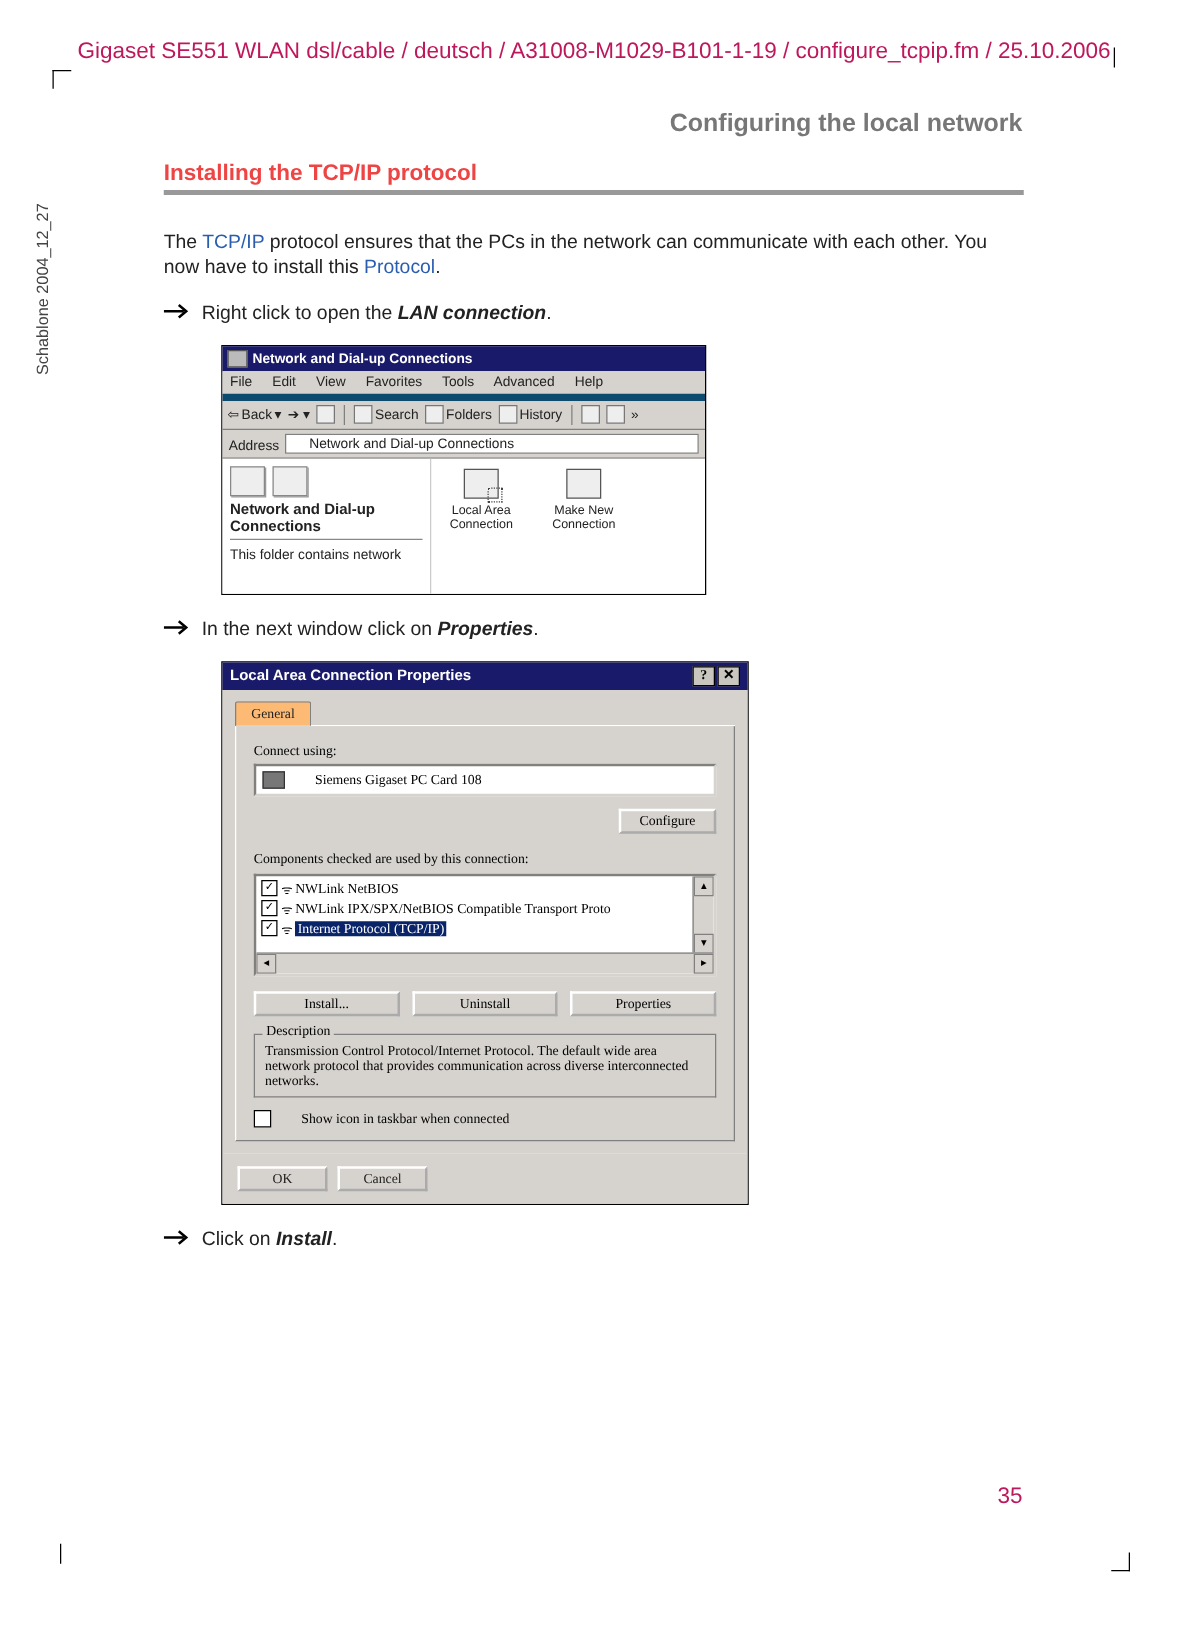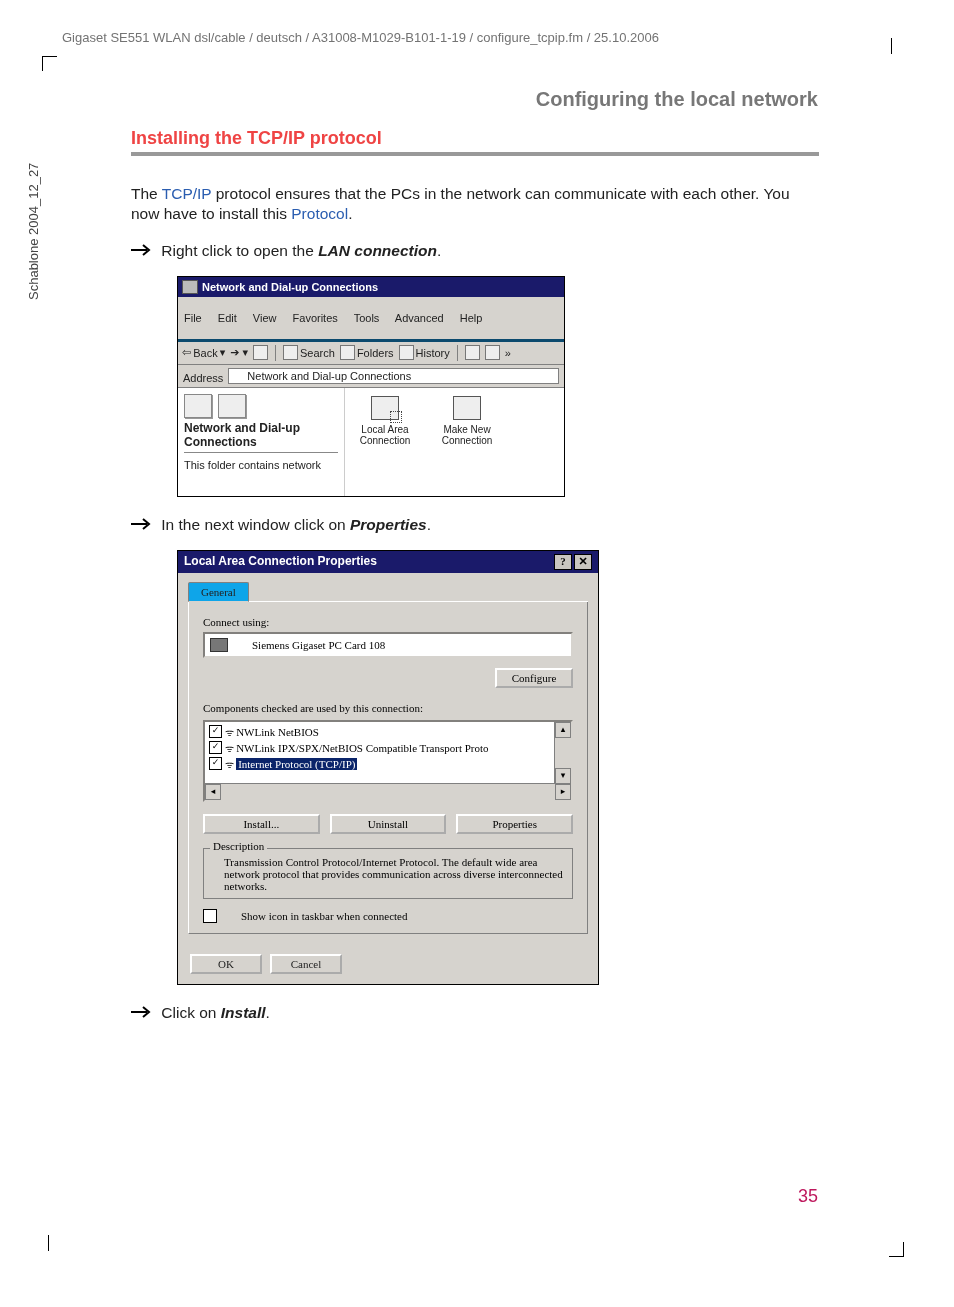--- a/index.html
+++ b/index.html
@@ -1,38 +1,38 @@
 <!DOCTYPE html>
 <html><head>
 <meta charset="utf-8">
 <style>
   body{margin:0;background:#fff;color:#333;font-family:Arial,Helvetica,sans-serif;width:954px;height:1307px;position:relative}
   .crop-tl{position:absolute;left:42px;top:56px;width:14px;height:14px;border-top:1px solid #000;border-left:1px solid #000}
   .crop-tr{position:absolute;right:62px;top:38px;width:1px;height:16px;background:#000}
   .crop-bl{position:absolute;left:48px;bottom:56px;width:1px;height:16px;background:#000}
   .crop-br{position:absolute;right:50px;bottom:50px;width:14px;height:14px;border-bottom:1px solid #000;border-right:1px solid #000}
-  .header-path{position:absolute;top:30px;left:62px;font-size:13px;color:#737373}
+  .header-path{position:absolute;top:30px;left:62px;font-size:18px;color:#be185d}
   .side-text{position:absolute;left:26px;top:300px;transform:rotate(-90deg);transform-origin:left top;font-size:13px;color:#444}
   .chapter{position:absolute;top:88px;right:136px;font-size:20px;font-weight:bold;color:#777}
   .section-title{position:absolute;top:128px;left:131px;font-size:18px;font-weight:bold;color:#ef4444}
   .hr{position:absolute;top:152px;left:131px;width:688px;height:4px;background:#999}
   .body{position:absolute;top:168px;left:131px;width:688px;font-size:15.5px;line-height:1.35;color:#222}
   .linklike{color:#2a5db0}
   .arrow{display:inline-block;width:26px;vertical-align:top}
   .arrow svg{width:24px;height:12px}
   .step{margin:12px 0 10px 0}
   .step .txt{display:inline-block;width:650px;vertical-align:top}
   .bold{font-weight:bold;font-style:italic}
   .fig{border:1px solid #000;margin:14px 0 18px 46px}
   .fig1{width:386px}
   .fig2{width:420px}
   
   .ex-title{background:#1a1a6a;color:#fff;font:bold 11px Tahoma,Arial;padding:3px 4px;display:flex;align-items:center;gap:4px}
   .ex-title .ico{width:14px;height:12px;background:#bbb;border:1px solid #555}
-  .ex-menu{background:#d6d3ce;font:11px Tahoma,Arial;padding:15px 6px;border-bottom:3px solid #0c4a6e}
+  .ex-menu{background:#d6d3ce;font:11px Tahoma,Arial;padding:3px 6px;border-bottom:6px solid #0c4a6e}
   .ex-menu span{margin-right:13px}
   .ex-tb{background:#d6d3ce;font:11px Tahoma,Arial;padding:3px 4px;border-bottom:1px solid #808080;display:flex;align-items:center;gap:5px}
   .ex-tb .sep{width:1px;height:16px;background:#808080;margin:0 2px}
   .ex-tb .btn{display:inline-flex;align-items:center;gap:2px}
   .ex-tb .glyph{width:13px;height:13px;border:1px solid #777;background:#eee}
   .ex-addr{background:#d6d3ce;font:11px Tahoma,Arial;padding:3px 5px;border-bottom:1px solid #808080;display:flex;align-items:flex-end;gap:5px}
   .ex-addr .field{background:#fff;border:1px solid #808080;flex:1;padding:1px 3px;display:flex;align-items:center;gap:3px}
   .ex-body{background:#fff;display:flex;height:108px}
   .ex-body .left{width:154px;border-right:1px solid #ccc;padding:6px;font:11px Tahoma,Arial}
   .ex-body .left .boxes{display:flex;gap:6px;margin-bottom:4px}
@@ -42,42 +42,42 @@
   .ex-body .right{flex:1;display:flex;gap:22px;padding:8px 10px;font:10px Tahoma,Arial}
   .ex-body .right .item{text-align:center;width:60px}
   .ex-body .right .item .ic{width:26px;height:22px;border:1px solid #555;margin:0 auto 4px;background:#eee;position:relative}
   .ex-body .right .item .ic.b::after{content:"";position:absolute;right:-4px;bottom:-4px;width:10px;height:10px;border:1px dotted #444}
   
   .dlg-title{background:#1a1a6a;color:#fff;font:bold 12px Tahoma,Arial;padding:3px 6px;display:flex;}
   .dlg-title .tbtns{margin-left:auto;display:flex;gap:2px}
   .dlg-title .tbtn{width:16px;height:14px;background:#c9c6c0;border:1px solid #000;color:#000;font:bold 11px/12px Tahoma;text-align:center}
   .dlg-body{background:#d6d3ce;padding:8px 10px 10px 10px}
   .tabrow{display:flex;border-bottom:1px solid #fff}
-  .tab{background:#0ea5e9;border:1px solid #808080;border-bottom:1px solid #d6d3ce;padding:3px 12px;font:11px Tahoma;border-radius:2px 2px 0 0;position:relative;top:1px}
+  .tab{background:#fdba74;border:1px solid #808080;border-bottom:1px solid #d6d3ce;padding:3px 12px;font:11px Tahoma;border-radius:2px 2px 0 0;position:relative;top:1px}
   .panel{border:1px solid #fff;border-top:none;border-left-color:#fff;border-bottom-color:#808080;border-right-color:#808080;background:#d6d3ce;padding:14px 14px 10px 14px;font:11px Tahoma;color:#000}
   .lbl{font:11px Tahoma;margin-bottom:4px}
   .cardbox{background:#fff;border:2px inset #d6d3ce;padding:4px 5px;display:flex;align-items:center;gap:24px}
   .cardbox .ci{width:16px;height:12px;background:#777;border:1px solid #333}
   .btnw{background:#d6d3ce;border:2px outset #fff;padding:2px 0;font:11px Tahoma;text-align:center}
   .cfg{width:74px;float:right;margin-top:10px}
   .clear{clear:both}
   .compbox{background:#fff;border:2px inset #d6d3ce;margin-top:6px;height:78px;position:relative;overflow:hidden}
   .comp-list{font:11px Tahoma;padding:2px 2px}
   .comp-row{display:flex;align-items:center;gap:3px;padding:0 2px;height:16px}
   .comp-row .cb{width:11px;height:11px;border:1px solid #000;background:#fff;font:9px/9px Arial;text-align:center}
   .comp-row .pi{font-size:10px;letter-spacing:-1px}
   .comp-row.sel .t{background:#0a246a;color:#fff;padding:0 2px}
   .compbox .vbar{position:absolute;right:0;top:0;width:16px;height:62px;background:#d6d3ce;border-left:1px solid #808080}
   .compbox .vbar .ar{width:14px;height:14px;background:#d6d3ce;border:1px solid #808080;margin:0 auto;font:9px/12px Arial;text-align:center}
   .compbox .hbar{position:absolute;left:0;right:0;bottom:0;height:16px;background:#d6d3ce;border-top:1px solid #808080;display:flex}
   .compbox .hbar .ar{width:14px;height:14px;background:#d6d3ce;border:1px solid #808080;font:9px/12px Arial;text-align:center}
   .compbox .hbar .sp{flex:1}
   .btnrow{display:flex;gap:10px;margin-top:12px}
   .btnrow .btnw{flex:1}
-  .grp{border:1px solid #808080;border-top:none;margin-top:14px;padding:8px 8px 6px 20px;position:relative}
+  .grp{border:1px solid #808080;border-top:none;margin-top:14px;padding:8px 8px 6px 8px;position:relative}
   .grp .gt{position:absolute;top:-8px;left:6px;background:#d6d3ce;padding:0 3px;font:11px Tahoma}
   .grp::before{content:"";position:absolute;top:0;left:0;right:0;height:1px;background:#808080}
   .chk{display:flex;align-items:center;gap:24px;margin-top:10px;font:11px Tahoma}
   .chk .cb{width:12px;height:12px;border:1px solid #000;background:#fff}
   .dlg-foot{display:flex;justify-content:flex-start;gap:8px;padding:10px 12px;background:#d6d3ce}
   .dlg-foot .btnw{width:68px}
   .pagenum{position:absolute;bottom:100px;right:136px;font-size:18px;font-weight:normal;color:#be185d}
 </style>
 </head>
 <body>

